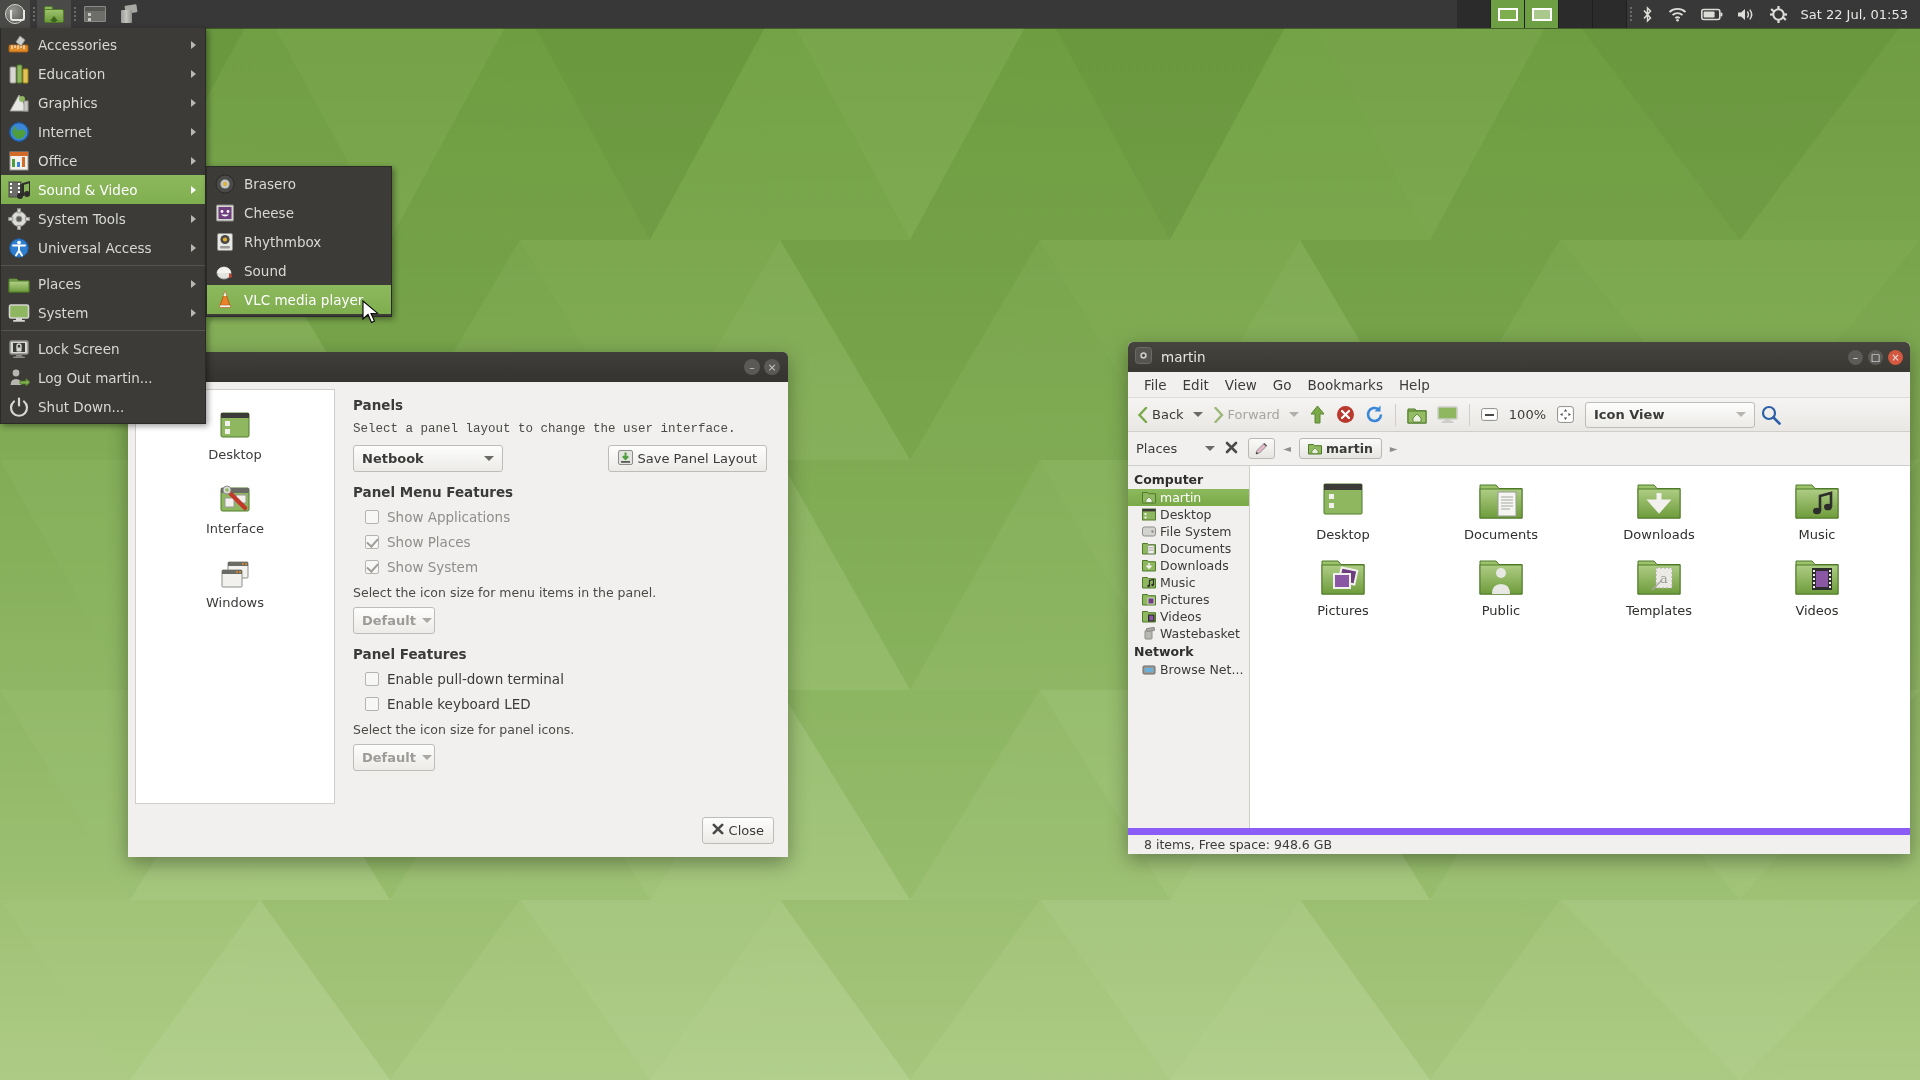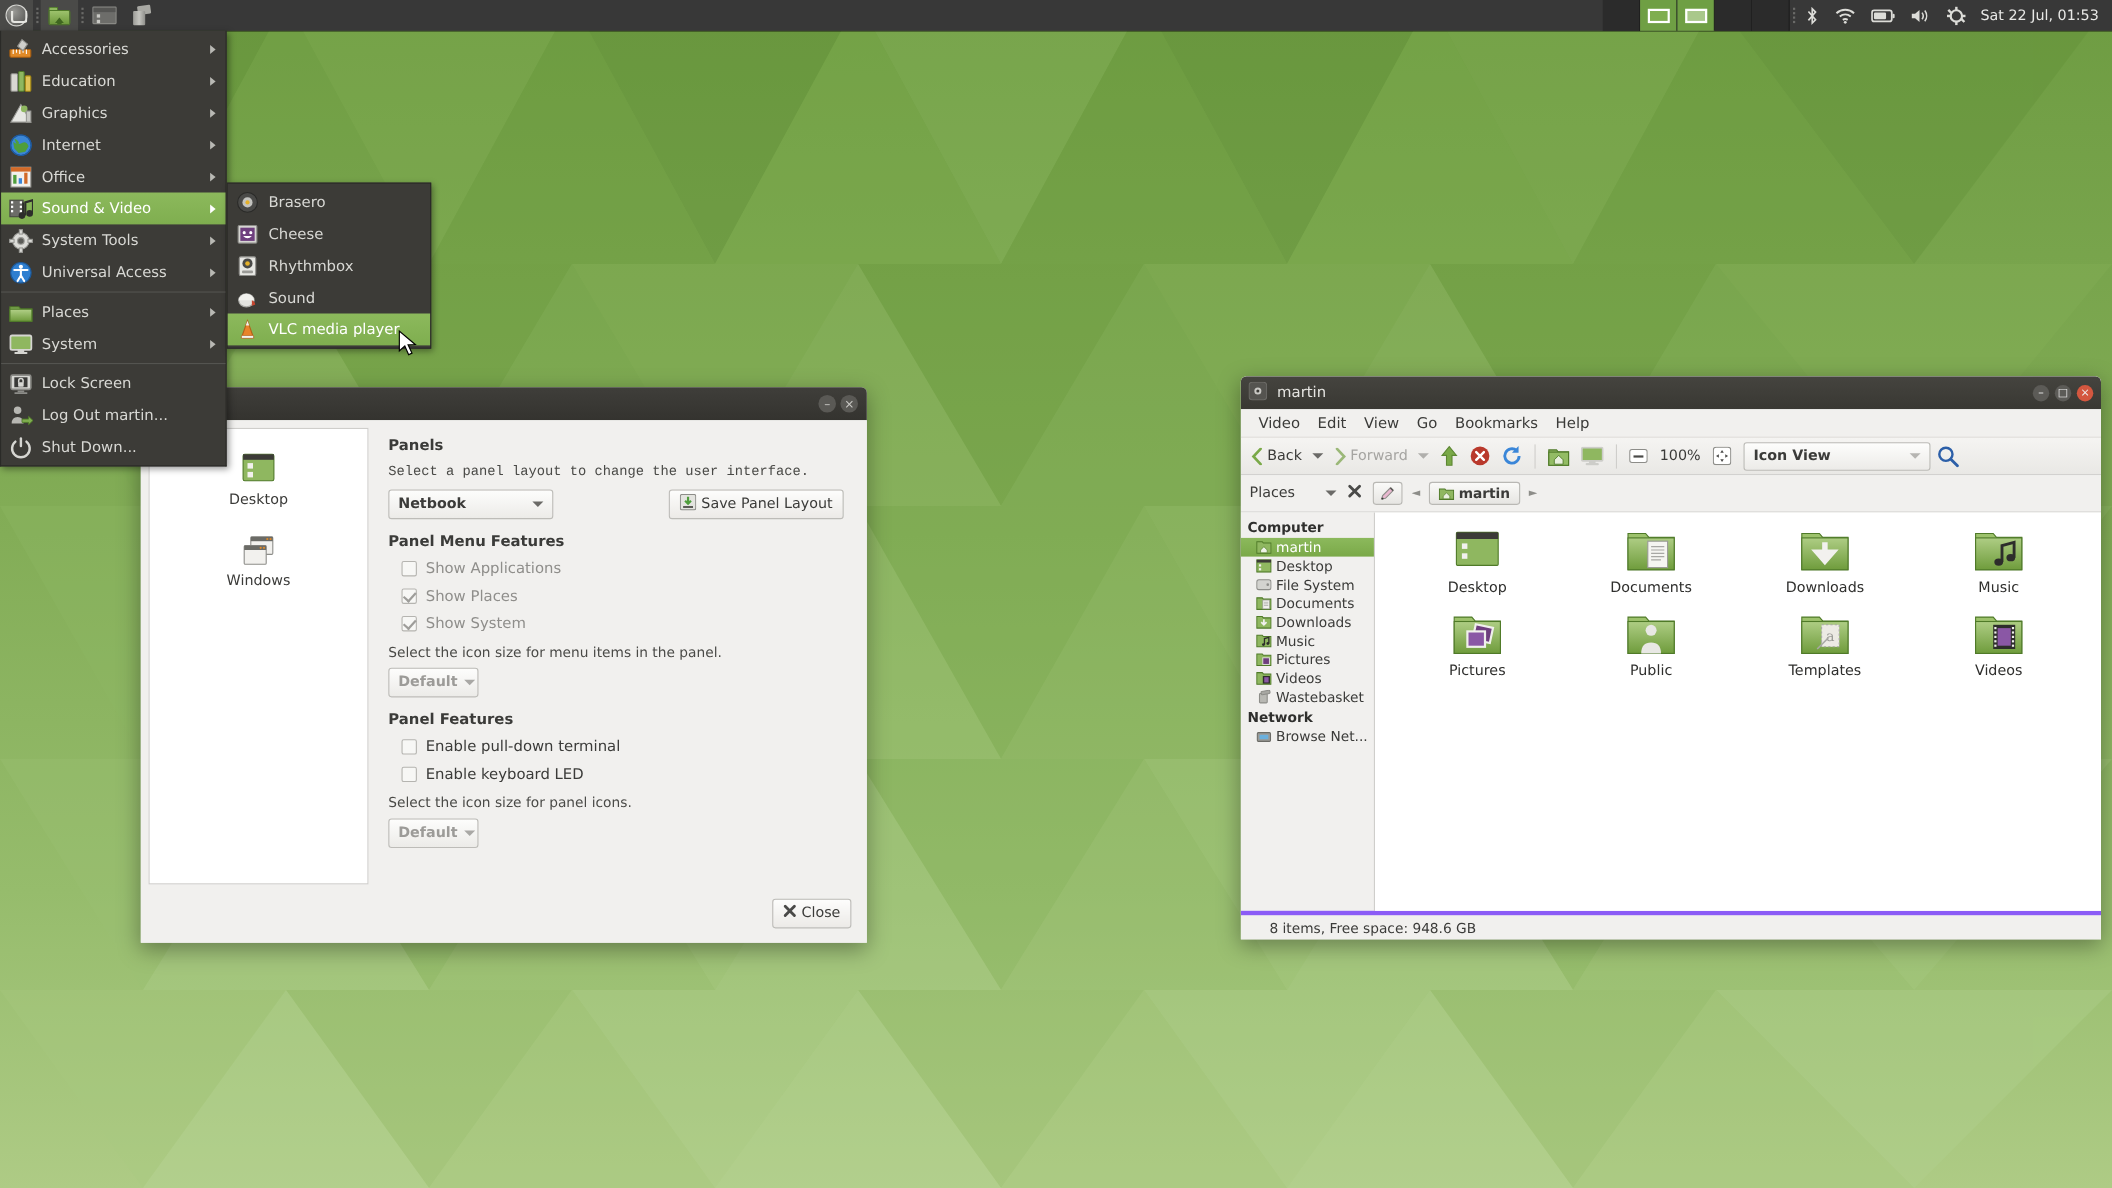--- a/index.html
+++ b/index.html
@@ -185,21 +185,21 @@
   .fm-side { width:122px; background:#f1f0ee; border-right:1px solid #cfcecb; padding:4px 0; font-size:12.5px; }
   .side-h { font-weight:bold; color:#2f2f2d; padding:2px 6px; }
   .side-i { display:flex;align-items:center;gap:4px;padding:1px 6px 1px 14px; color:#3b3b39; white-space:nowrap; }
   .side-i.sel { background:linear-gradient(to bottom,#8cb95c,#7aa948); color:#fff; }
   .side-ic { width:14px;height:13px;flex:none;position:relative; }
   .fm-main { flex:1; background:#fff; padding:14px 10px 0 14px; position:relative; }
   .icon-grid { display:grid; grid-template-columns:repeat(4,158px); row-gap:14px; }
   .fitem { display:flex;flex-direction:column;align-items:center;width:158px; }
   .fitem .big { width:50px;height:42px;position:relative; }
   .fitem .nm { font-size:13px;color:#2f2f2d;margin-top:5px; }
-  .fm-status { height:26px;background:#f1f0ee;border-top:4px solid #8b5cf6;display:flex;align-items:center;padding:0 26px;font-size:12.5px;color:#3b3b39;}
+  .fm-status { height:26px;background:#f1f0ee;border-top:7px solid #8b5cf6;display:flex;align-items:center;padding:0 16px;font-size:12.5px;color:#3b3b39;}
 
   .cursor { position:absolute; z-index:2000; width:0;height:0; }
 </style>
 </head>
 <body>
 
 <div id="desktop">
   <svg width="1920" height="1080" style="position:absolute;left:0;top:0;">
     <defs>
       <linearGradient id="bgg" x1="0" y1="0" x2="0" y2="1">
@@ -646,20 +646,34 @@
           <svg width="36" height="32" viewBox="0 0 36 32">
               <rect x="4" y="2" width="28" height="24" rx="1.5" fill="#8fb760" stroke="#4f7a28"></rect>
               <rect x="4" y="2" width="28" height="5" fill="#3c3b37"></rect>
               <rect x="8" y="10" width="5" height="5" fill="#f2f1ee"></rect>
               <rect x="8" y="18" width="5" height="5" fill="#f2f1ee"></rect>
             </svg>
         </span>
         <span class="lbl">Desktop</span>
       </div>
 
+      <div class="tsi">
+        <span class="ic">
+          <svg width="36" height="32" viewBox="0 0 36 32">
+              <rect x="4" y="3" width="28" height="23" rx="1.5" fill="#8fb760" stroke="#4f7a28"></rect>
+              <rect x="4" y="3" width="28" height="5" fill="#6b6b66"></rect>
+              <rect x="8" y="13" width="9" height="9" fill="#f2f1ee" stroke="#9a9a96"></rect>
+              <rect x="19" y="10" width="10" height="8" fill="#f2f1ee" stroke="#9a9a96"></rect>
+              <path d="M9 4 L28 23" stroke="#c0392b" stroke-width="4.5" stroke-linecap="round"></path>
+              <circle cx="10" cy="5" r="4" fill="#dcdcd8" stroke="#8d8d89"></circle>
+              <circle cx="10" cy="5" r="1.8" fill="#8fb760"></circle>
+            </svg>
+        </span>
+        <span class="lbl">Interface</span>
+      </div>
 
 
       <div class="tsi">
         <span class="ic">
           <svg width="36" height="32" viewBox="0 0 36 32">
               <rect x="11" y="3" width="20" height="16" rx="1" fill="#f2f1ee" stroke="#8d8d89"></rect>
               <rect x="11" y="3" width="20" height="4" fill="#6b6b66"></rect>
               <circle cx="26" cy="5" r="1" fill="#e08a28"></circle>
               <circle cx="29" cy="5" r="1" fill="#e08a28"></circle>
               <rect x="5" y="11" width="20" height="17" rx="1" fill="#f2f1ee" stroke="#8d8d89"></rect>
@@ -754,21 +768,21 @@
           <circle cx="8.5" cy="8.5" r="1.4" fill="#3c3b37"></circle>
         </svg>
     </span>
     <span class="tt">martin</span>
     <span class="wb2 min">–</span>
     <span class="wb2 max">□</span>
     <span class="wb2 close">×</span>
   </div>
 
   <div class="menubar">
-    <span>Video</span>
+    <span>File</span>
     <span>Edit</span>
     <span>View</span>
     <span>Go</span>
     <span>Bookmarks</span>
     <span>Help</span>
   </div>
 
   <div class="toolbar">
     <div class="tb-item">
       <svg width="11" height="16" viewBox="0 0 11 16">

